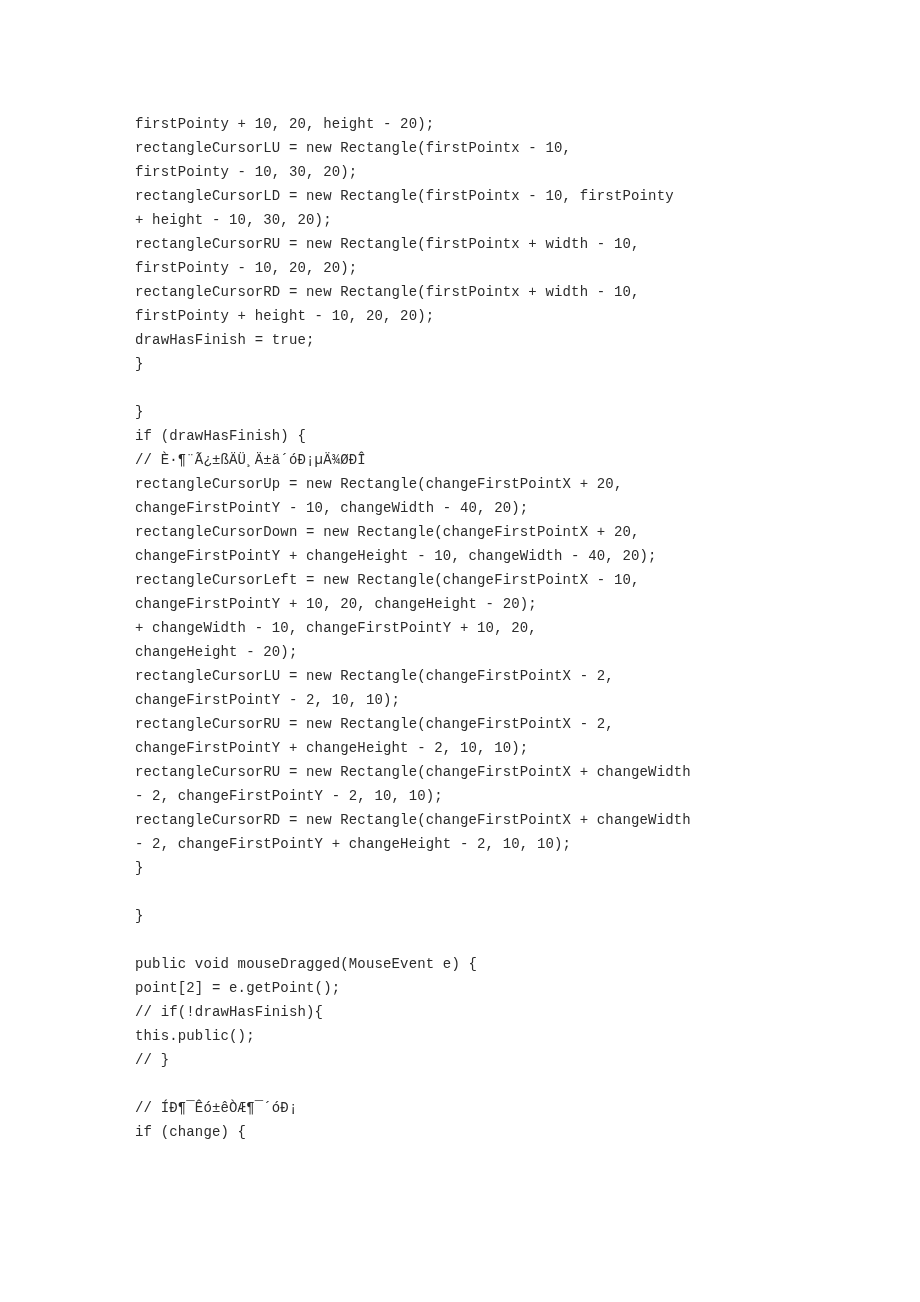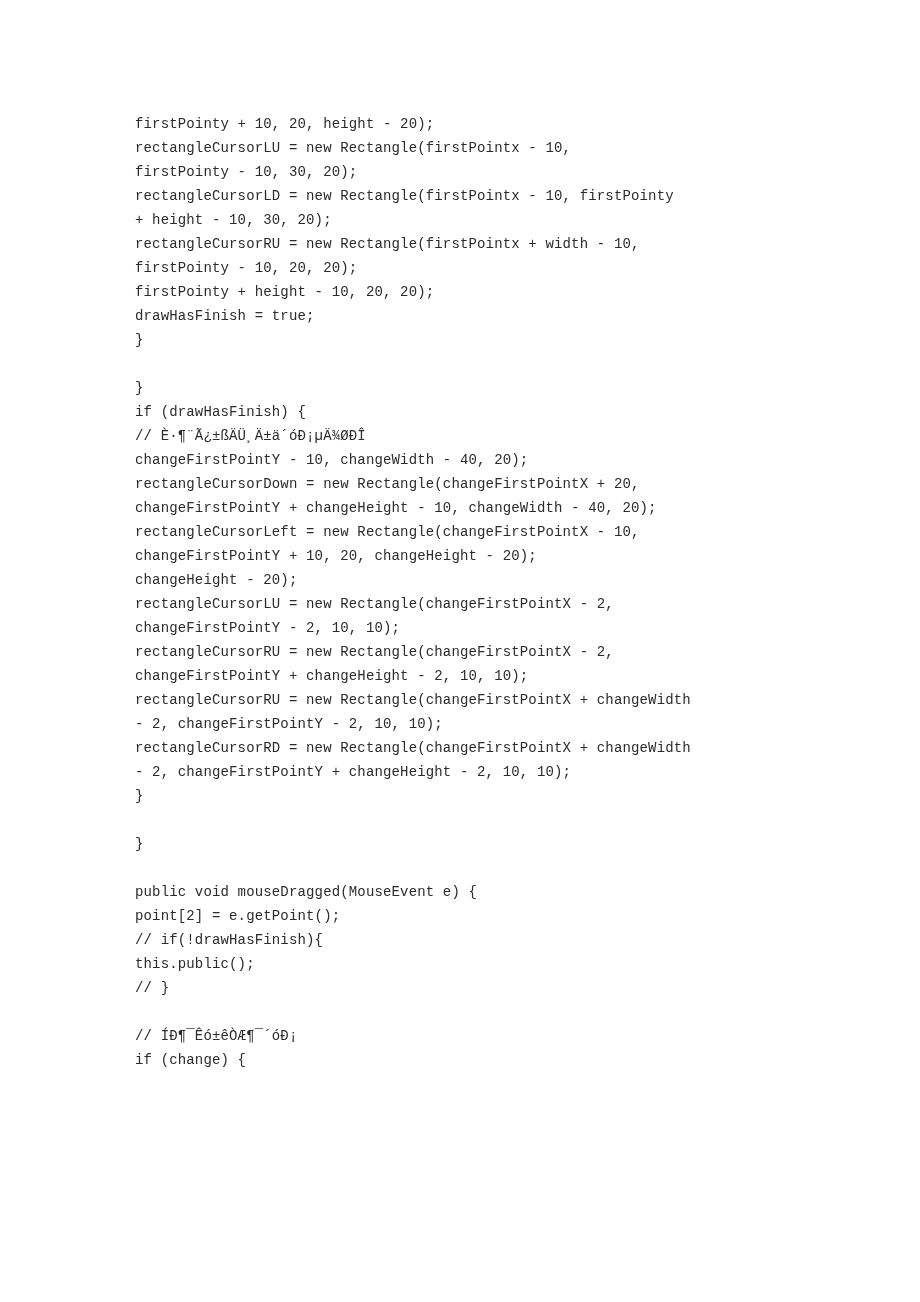--- a/index.html
+++ b/index.html
@@ -42,32 +42,35 @@
 
 <div id="page" style="background: rgb(255, 255, 255);">
   <div id="code-block" style="color: rgb(43, 43, 43);">
       <div class="code-line">firstPointy + 10, 20, height - 20);</div>
       <div class="code-line">rectangleCursorLU = new Rectangle(firstPointx - 10,</div>
       <div class="code-line">firstPointy - 10, 30, 20);</div>
       <div class="code-line">rectangleCursorLD = new Rectangle(firstPointx - 10, firstPointy</div>
       <div class="code-line">+ height - 10, 30, 20);</div>
       <div class="code-line">rectangleCursorRU = new Rectangle(firstPointx + width - 10,</div>
       <div class="code-line">firstPointy - 10, 20, 20);</div>
+      <div class="code-line">rectangleCursorRD = new Rectangle(firstPointx + width - 10,</div>
       <div class="code-line">firstPointy + height - 10, 20, 20);</div>
       <div class="code-line">drawHasFinish = true;</div>
       <div class="code-line">}</div>
       <div class="code-line blank">&nbsp;</div>
       <div class="code-line">}</div>
       <div class="code-line">if (drawHasFinish) {</div>
       <div class="code-line">// È·¶¨Ã¿±ßÄÜ¸Ä±ä´óÐ¡µÄ¾ØÐÎ</div>
+      <div class="code-line">rectangleCursorUp = new Rectangle(changeFirstPointX + 20,</div>
       <div class="code-line">changeFirstPointY - 10, changeWidth - 40, 20);</div>
       <div class="code-line">rectangleCursorDown = new Rectangle(changeFirstPointX + 20,</div>
       <div class="code-line">changeFirstPointY + changeHeight - 10, changeWidth - 40, 20);</div>
       <div class="code-line">rectangleCursorLeft = new Rectangle(changeFirstPointX - 10,</div>
       <div class="code-line">changeFirstPointY + 10, 20, changeHeight - 20);</div>
+      <div class="code-line">+ changeWidth - 10, changeFirstPointY + 10, 20,</div>
       <div class="code-line">changeHeight - 20);</div>
       <div class="code-line">rectangleCursorLU = new Rectangle(changeFirstPointX - 2,</div>
       <div class="code-line">changeFirstPointY - 2, 10, 10);</div>
       <div class="code-line">rectangleCursorRU = new Rectangle(changeFirstPointX - 2,</div>
       <div class="code-line">changeFirstPointY + changeHeight - 2, 10, 10);</div>
       <div class="code-line">rectangleCursorRU = new Rectangle(changeFirstPointX + changeWidth</div>
       <div class="code-line">- 2, changeFirstPointY - 2, 10, 10);</div>
       <div class="code-line">rectangleCursorRD = new Rectangle(changeFirstPointX + changeWidth</div>
       <div class="code-line">- 2, changeFirstPointY + changeHeight - 2, 10, 10);</div>
       <div class="code-line">}</div>

